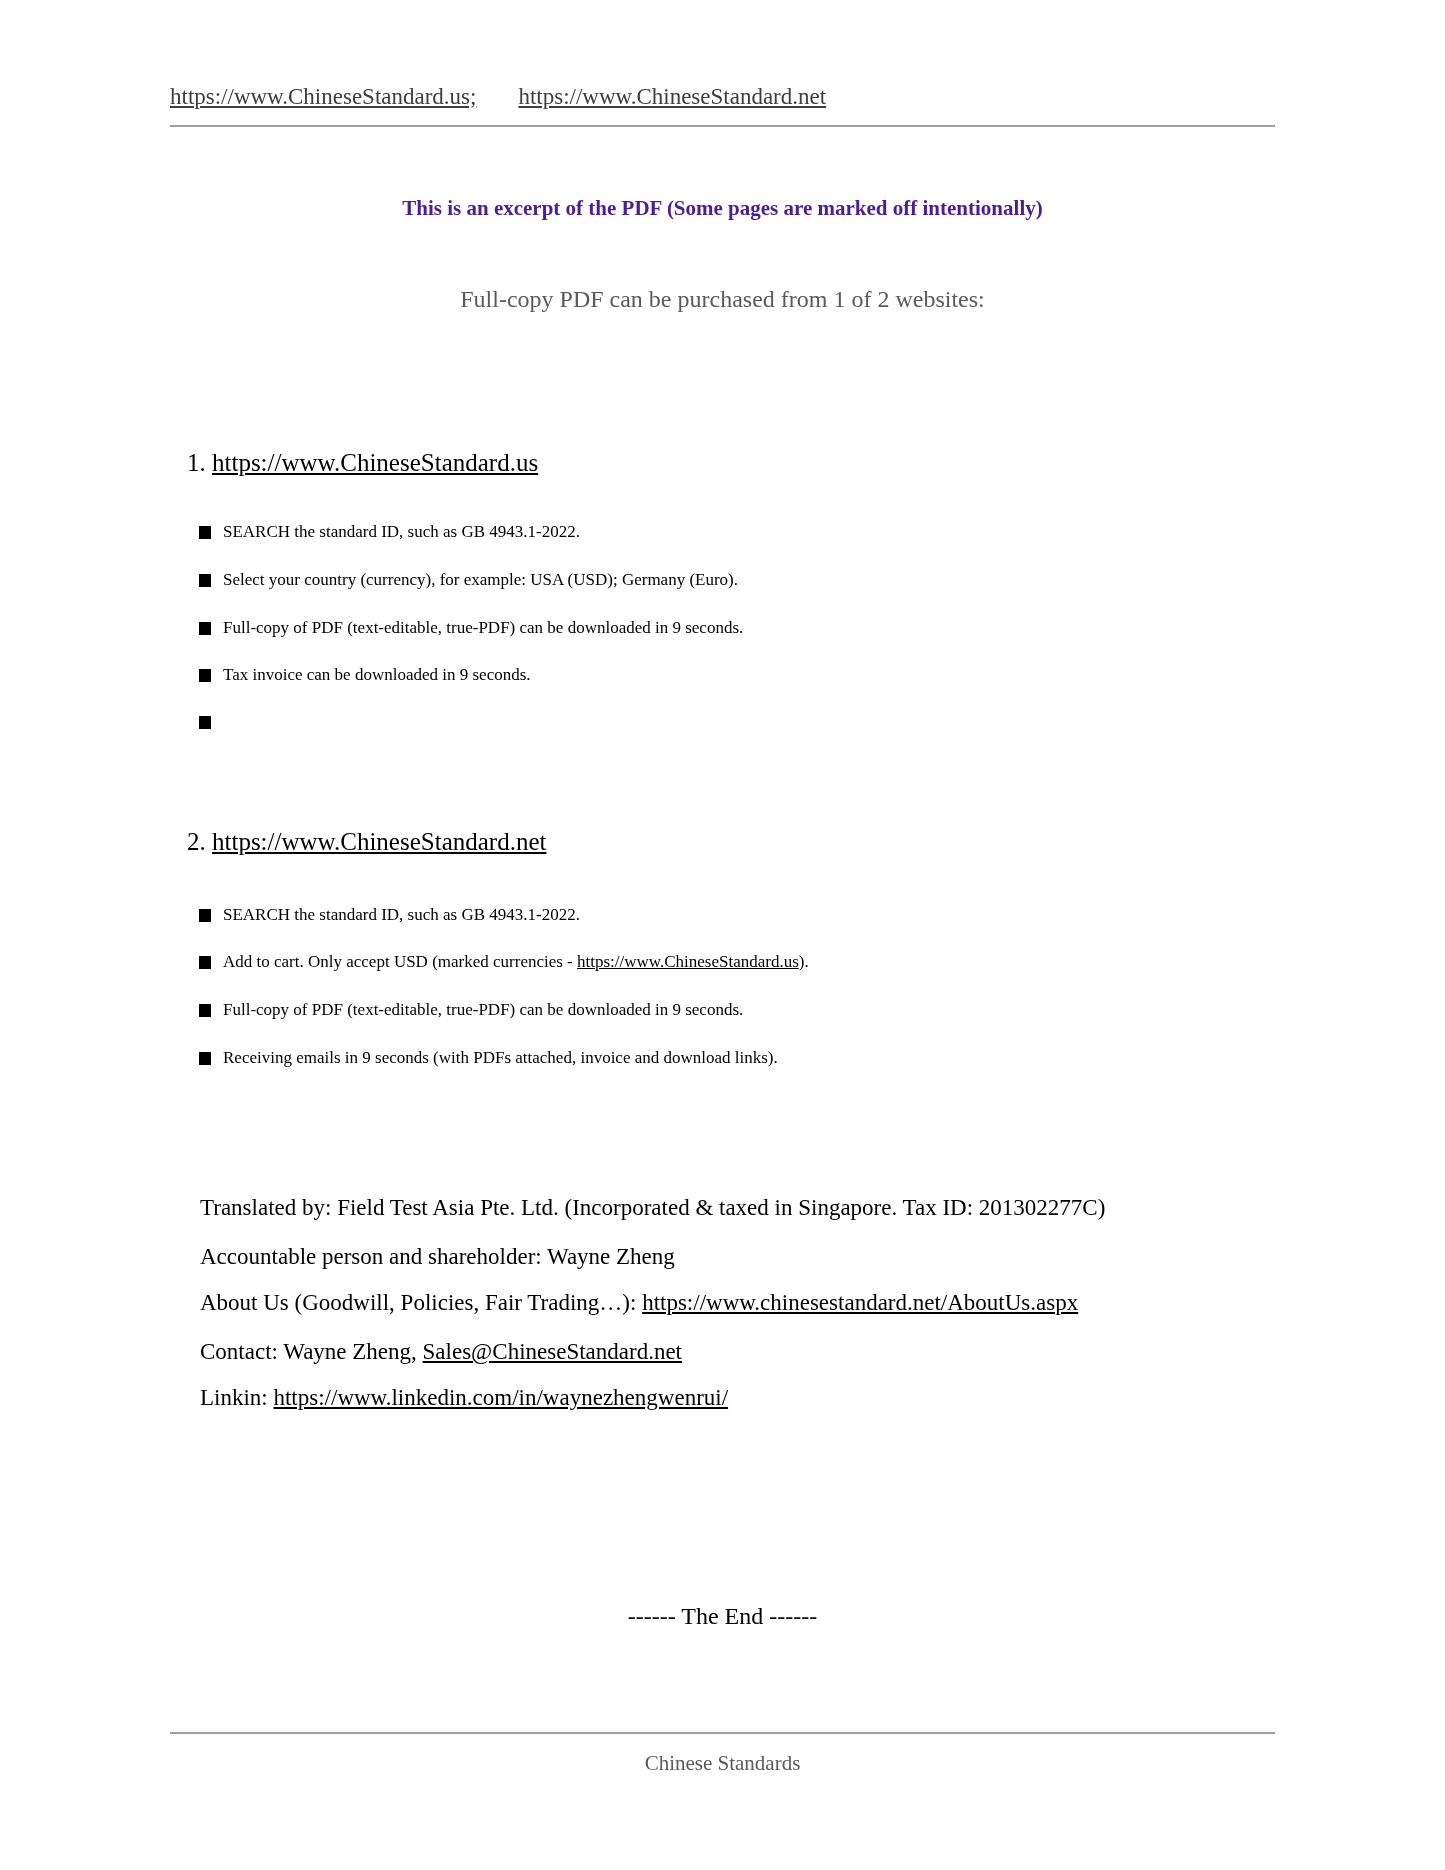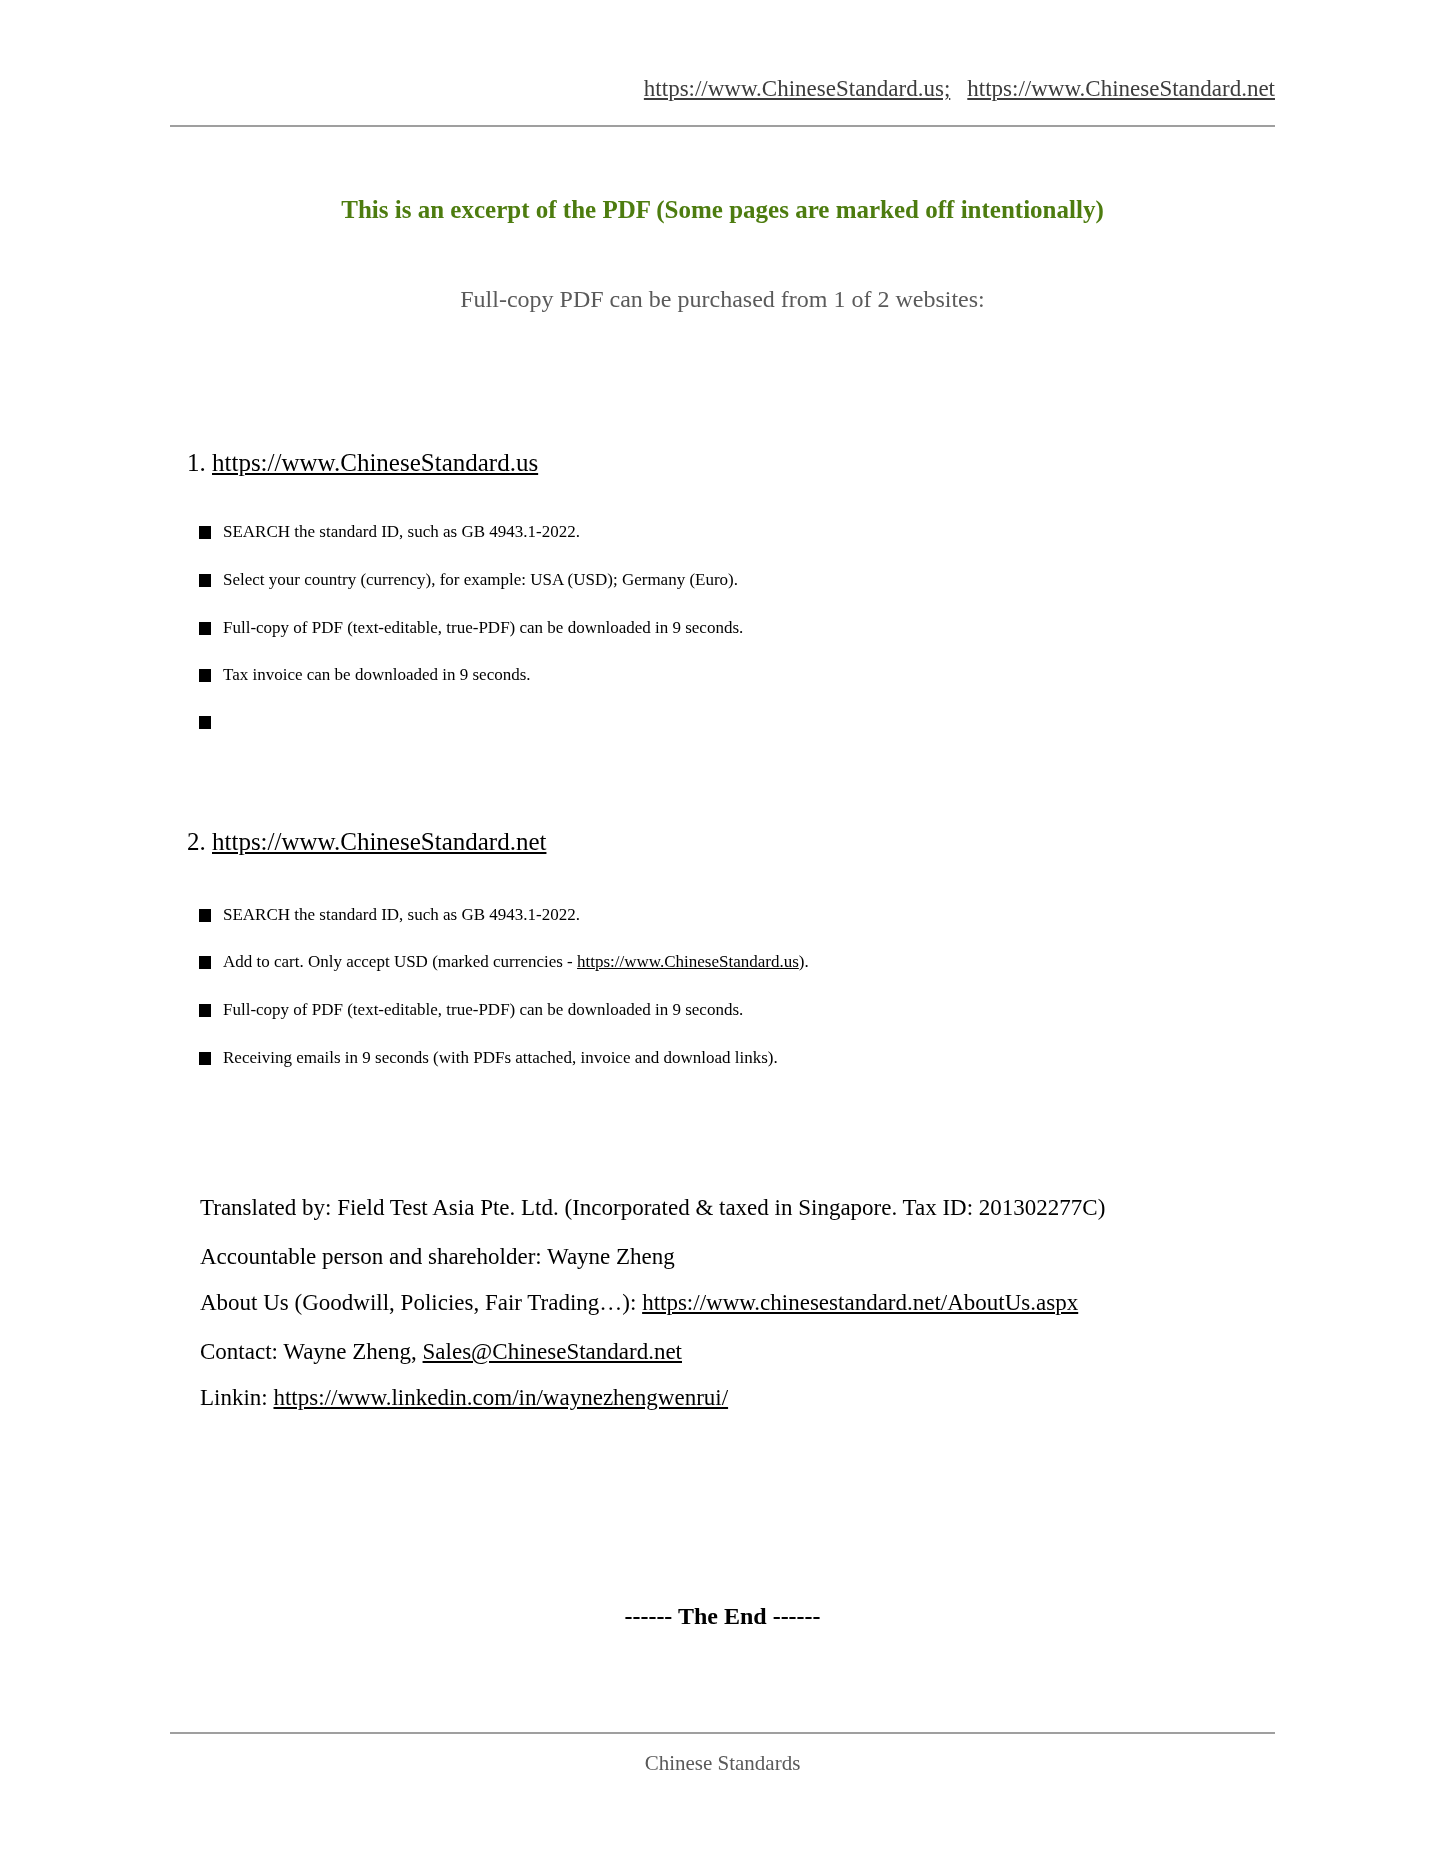--- a/index.html
+++ b/index.html
@@ -11,42 +11,42 @@
     font-family: "Liberation Serif", "DejaVu Serif", serif;
     color: #000000;
     overflow: hidden;
   }
   .abs { position: absolute; }
   .content { left: 170px; width: 1105px; }
   .centered { text-align: center; }
 
   
   .header-links {
-    top: 76px;
+    top: 84px;
     font-size: 23px;
     color: #3d3d3d;
     display: flex;
-    justify-content: flex-end;
-    gap: 17px;
+    justify-content: flex-start;
+    gap: 42px;
   }
   .header-links a { color: #3d3d3d; text-decoration: underline; cursor: pointer; }
 
   .rule {
     height: 2px;
     background: #9f9f9f;
   }
   .rule-top { top: 125px; }
   .rule-bottom { top: 1732px; }
 
   
   .doc-title {
     top: 196px;
-    font-size: 25px;
+    font-size: 21px;
     font-weight: bold;
-    color: #4d7c0f;
+    color: #4c1d95;
   }
   .doc-subtitle {
     top: 286px;
     font-size: 24px;
     color: #5a5a5a;
   }
 
   
   .section-heading {
     left: 187px;
@@ -84,21 +84,21 @@
     right: 140px;
     font-size: 23px;
     line-height: 30px;
     white-space: nowrap;
   }
   .info-line a { color: #000000; text-decoration: underline; cursor: pointer; }
 
   .end-marker {
     top: 1603px;
     font-size: 24px;
-    font-weight: bold;
+    font-weight: normal;
     color: #000000;
   }
 
   .footer-label {
     top: 1751px;
     font-size: 21px;
     color: #5a5a5a;
   }
 </style>
 </head>

